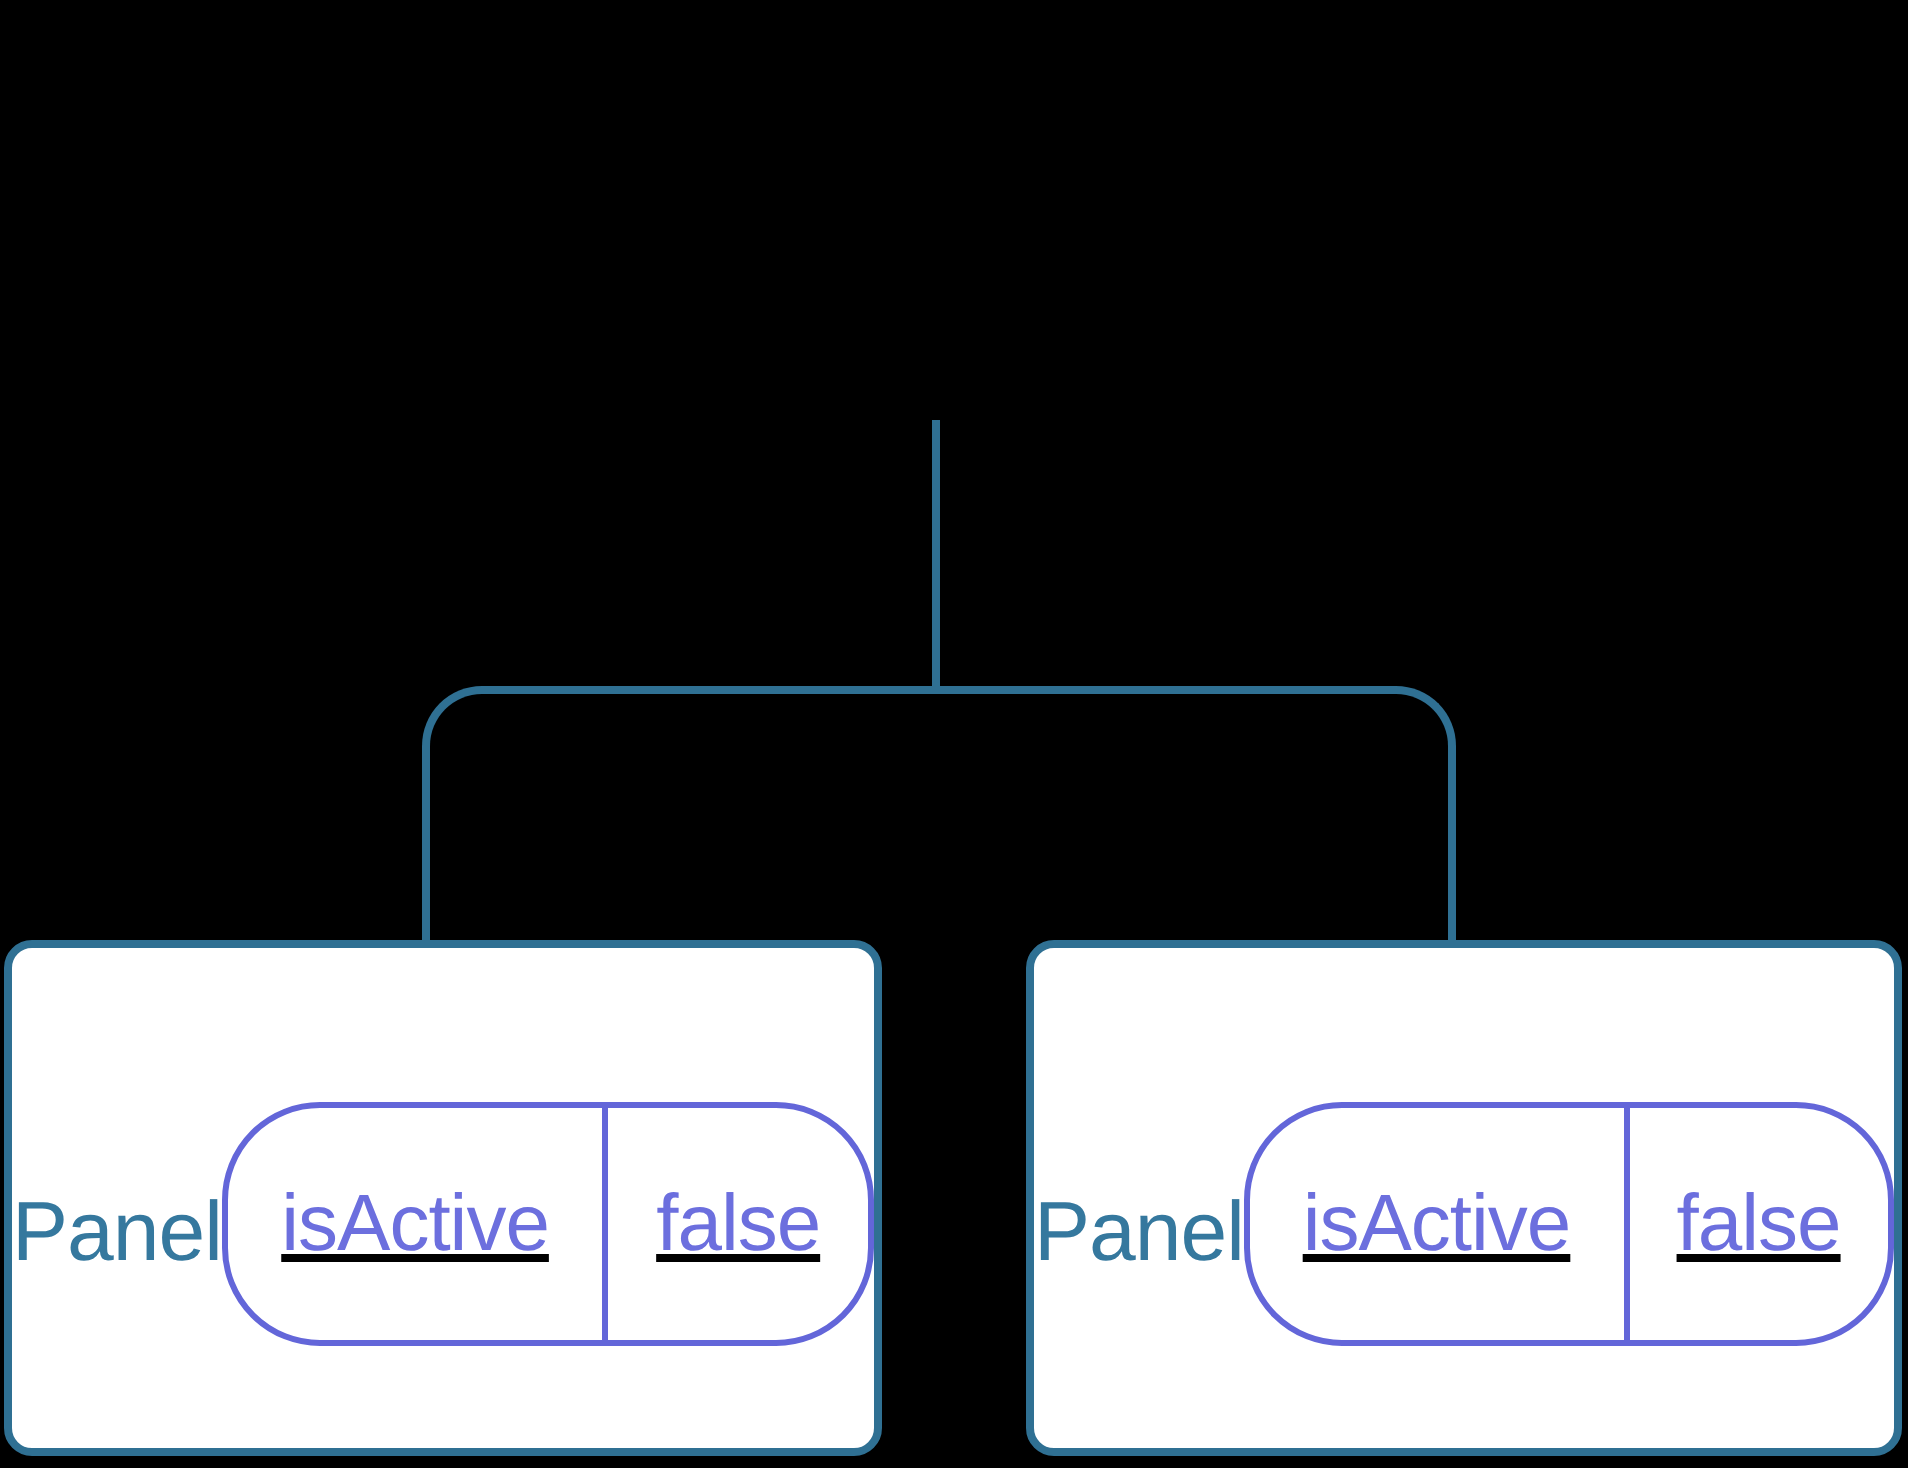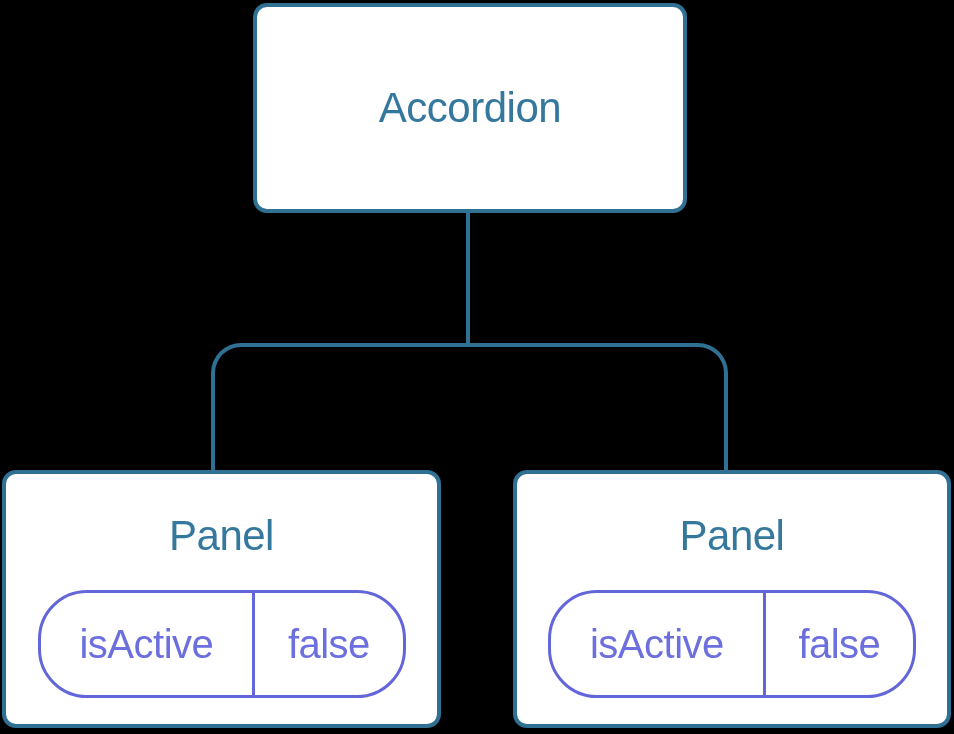--- a/index.html
+++ b/index.html
@@ -54,43 +54,44 @@
     height: 127px;
     border-top: 4px solid var(--node-border, #2F7093);
     border-left: 4px solid var(--node-border, #2F7093);
     border-right: 4px solid var(--node-border, #2F7093);
     border-radius: 30px 30px 0 0;
   }
   .node-panel {
     top: 470px;
     height: 258px;
     display: flex;
-    flex-direction: column;
+    flex-direction: row;
     align-items: center;
   }
   .node-panel-left  { left: 2px;   width: 439px; }
   .node-panel-right { left: 513px; width: 438px; }
   .panel-title {
     margin-top: 34px;
     line-height: 56px;
     font-size: 42px;
     letter-spacing: -0.5px;
     color: var(--node-text, #35789E);
     text-align: center;
   }
   .pill {
     box-sizing: border-box;
     margin-top: 26px;
     width: 368px;
-    height: 108px;
+    height: 122px;
     border: 3px solid var(--state-accent, #6366D9);
     border-radius: 49px;
     display: flex;
     overflow: hidden;
     background: var(--node-bg, #fff);
+    text-decoration: underline;
   }
   .pill-cell {
     display: flex;
     align-items: center;
     justify-content: center;
     font-size: 40px;
     letter-spacing: -0.5px;
     color: var(--state-text, #6C6FDE);
   }
   .pill-key {
@@ -100,23 +101,20 @@
   .pill-value {
     flex: 1;
     text-align: center;
   }
 </style>
 </head>
 <body>
 
 <div class="stage">
 
-  <div class="node node-root">
-    <span class="node-label">Accordion</span>
-  </div>
 
   <div class="stem"></div>
   <div class="bracket"></div>
 
   <div class="node node-panel node-panel-left">
     <div class="panel-title">Panel</div>
     <div class="pill">
       <div class="pill-cell pill-key">isActive</div>
       <div class="pill-cell pill-value">false</div>
     </div>

